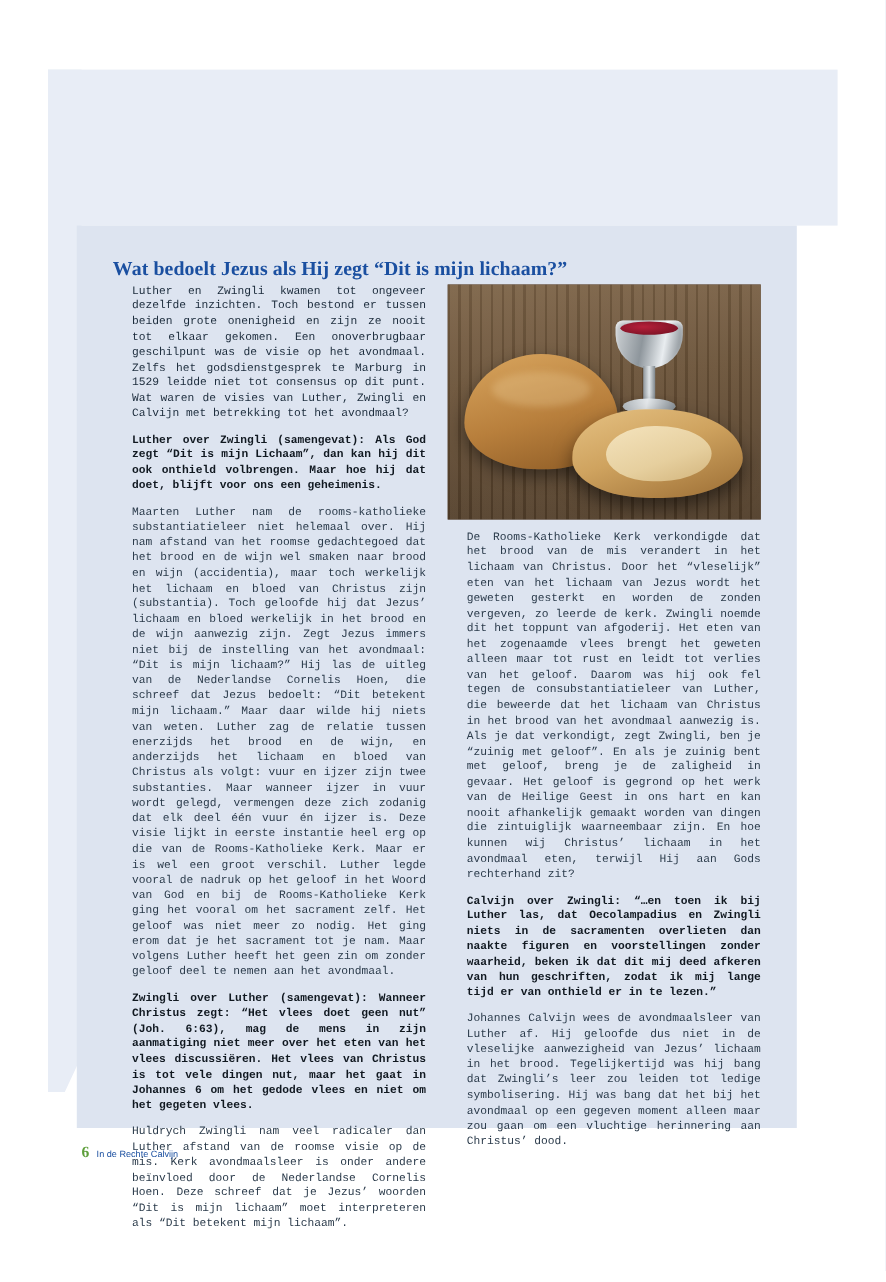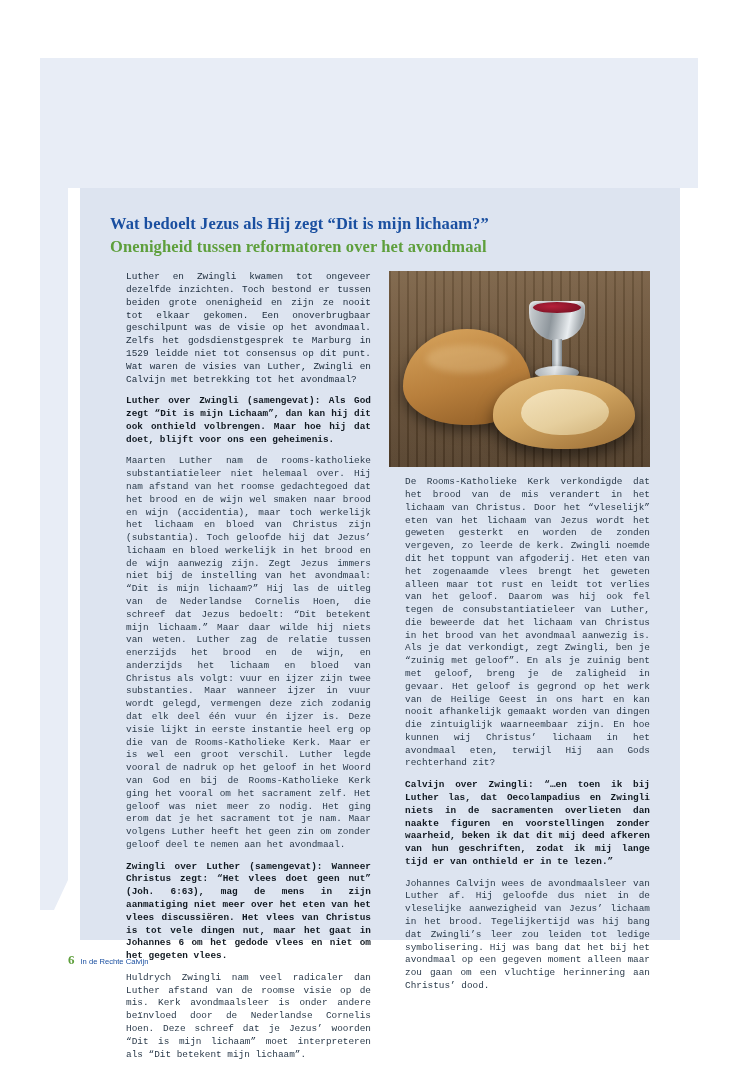--- a/index.html
+++ b/index.html
@@ -35,21 +35,21 @@
     left: 40px;
     top: 880px;
     width: 28px;
     height: 60px;
     background: #ffffff;
     clip-path: polygon(0 100%, 100% 0, 100% 100%);
   }
 
   .article {
     position: absolute;
-    left: 80px;
+    left: 64px;
     top: 188px;
     width: 600px;
     height: 752px;
     background: #dde4f0;
     padding: 26px 30px 20px 30px;
   }
 
   .title {
     font-family: "Liberation Serif", serif;
     font-size: 16.5px;
@@ -193,21 +193,20 @@
 </head>
 <body>
 
 <div class="bg-top-band"></div>
 <div class="bg-left-band"></div>
 <div class="bg-notch"></div>
 
 <div class="article">
 
   <h1 class="title">Wat bedoelt Jezus als Hij zegt “Dit is mijn lichaam?”</h1>
-  <h2 class="subtitle">Onenigheid tussen reformatoren over het avondmaal</h2>
 
   <div class="columns">
 
     <div class="col">
       <p class="lead">Luther en Zwingli kwamen tot ongeveer dezelfde inzichten. Toch bestond er tussen beiden grote onenigheid en zijn ze nooit tot elkaar gekomen. Een onoverbrugbaar geschilpunt was de visie op het avondmaal. Zelfs het godsdienstgesprek te Marburg in 1529 leidde niet tot consensus op dit punt. Wat waren de visies van Luther, Zwingli en Calvijn met betrekking tot het avondmaal?</p>
       <p class="bold-intro">Luther over Zwingli (samengevat): Als God zegt “Dit is mijn Lichaam”, dan kan hij dit ook onthield volbrengen. Maar hoe hij dat doet, blijft voor ons een geheimenis.</p>
       <p class="body-grey">Maarten Luther nam de rooms-katholieke substantiatieleer niet helemaal over. Hij nam afstand van het roomse gedachtegoed dat het brood en de wijn wel smaken naar brood en wijn (accidentia), maar toch werkelijk het lichaam en bloed van Christus zijn (substantia). Toch geloofde hij dat Jezus’ lichaam en bloed werkelijk in het brood en de wijn aanwezig zijn. Zegt Jezus immers niet bij de instelling van het avondmaal: “Dit is mijn lichaam?” Hij las de uitleg van de Nederlandse Cornelis Hoen, die schreef dat Jezus bedoelt: “Dit betekent mijn lichaam.” Maar daar wilde hij niets van weten. Luther zag de relatie tussen enerzijds het brood en de wijn, en anderzijds het lichaam en bloed van Christus als volgt: vuur en ijzer zijn twee substanties. Maar wanneer ijzer in vuur wordt gelegd, vermengen deze zich zodanig dat elk deel één vuur én ijzer is. Deze visie lijkt in eerste instantie heel erg op die van de Rooms-Katholieke Kerk. Maar er is wel een groot verschil. Luther legde vooral de nadruk op het geloof in het Woord van God en bij de Rooms-Katholieke Kerk ging het vooral om het sacrament zelf. Het geloof was niet meer zo nodig. Het ging erom dat je het sacrament tot je nam. Maar volgens Luther heeft het geen zin om zonder geloof deel te nemen aan het avondmaal.</p>
       <p class="bold-intro">Zwingli over Luther (samengevat): Wanneer Christus zegt: “Het vlees doet geen nut” (Joh. 6:63), mag de mens in zijn aanmatiging niet meer over het eten van het vlees discussiëren. Het vlees van Christus is tot vele dingen nut, maar het gaat in Johannes 6 om het gedode vlees en niet om het gegeten vlees.</p>
       <p class="body-grey">Huldrych Zwingli nam veel radicaler dan Luther afstand van de roomse visie op de mis. Kerk avondmaalsleer is onder andere beïnvloed door de Nederlandse Cornelis Hoen. Deze schreef dat je Jezus’ woorden “Dit is mijn lichaam” moet interpreteren als “Dit betekent mijn lichaam”.</p>
     </div>

